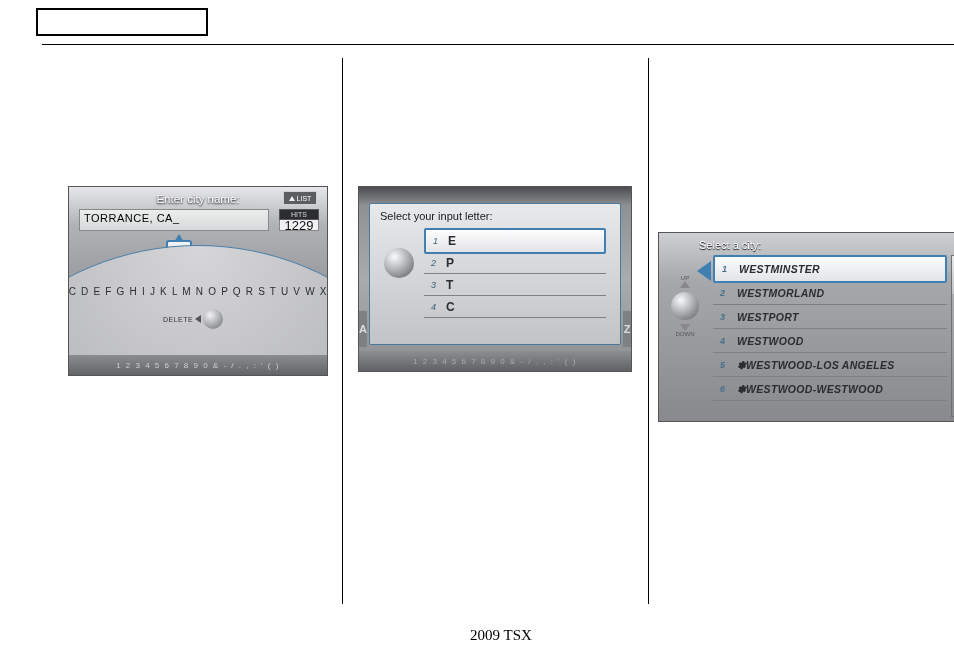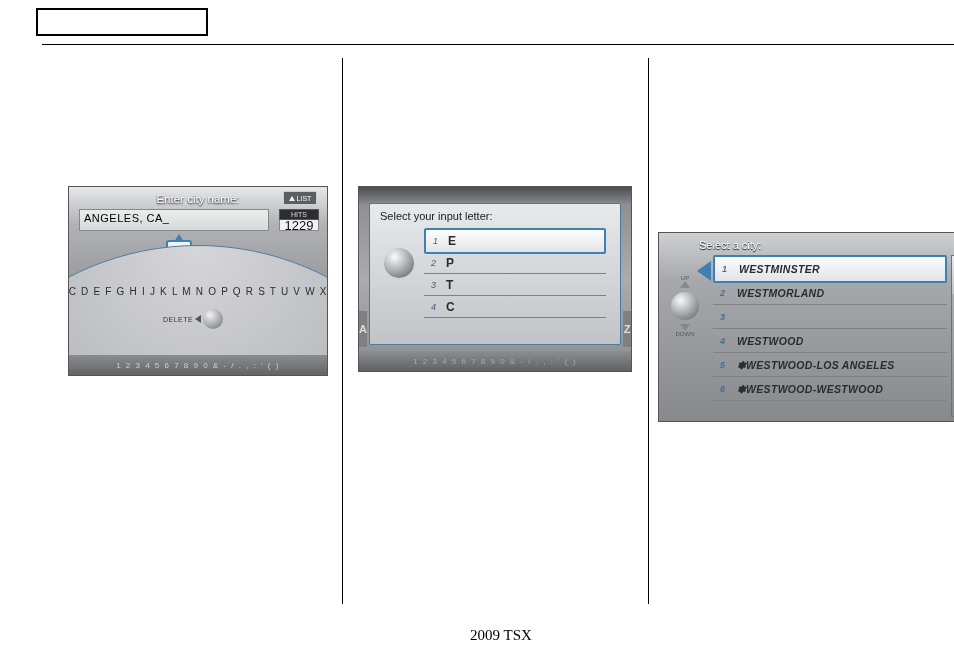--- a/index.html
+++ b/index.html
@@ -71,21 +71,21 @@
   <div class="rule"></div>
   <div class="col-sep1"></div>
   <div class="col-sep2"></div>
 
   <div class="nav1">
     <div class="nav-title">Enter city name:</div>
     <div class="list-tab">
       <span class="tri"></span>
       <span>LIST</span>
     </div>
-    <div class="nav1-input">ANGELES, CA_</div>
+    <div class="nav1-input">TORRANCE, CA_</div>
     <div class="nav1-hits">
       <div class="label">HITS</div>
       <div class="val">1229</div>
     </div>
     <div class="pin">H</div>
     <div class="arc-wrap">
       <div class="arc">
         <div class="arc-letters">A B C D E F G H I J K L M N O P Q R S T U V W X Y Z</div>
       </div>
     </div>
@@ -142,20 +142,21 @@
       <div class="item first">
         <span class="num">1</span>
         <span class="txt">WESTMINSTER</span>
       </div>
       <div class="item">
         <span class="num">2</span>
         <span class="txt">WESTMORLAND</span>
       </div>
       <div class="item">
         <span class="num">3</span>
+        <span class="txt">WESTPORT</span>
       </div>
       <div class="item">
         <span class="num">4</span>
         <span class="txt">WESTWOOD</span>
       </div>
       <div class="item">
         <span class="num">5</span>
         <span class="txt">✽WESTWOOD-LOS ANGELES</span>
       </div>
       <div class="item">

